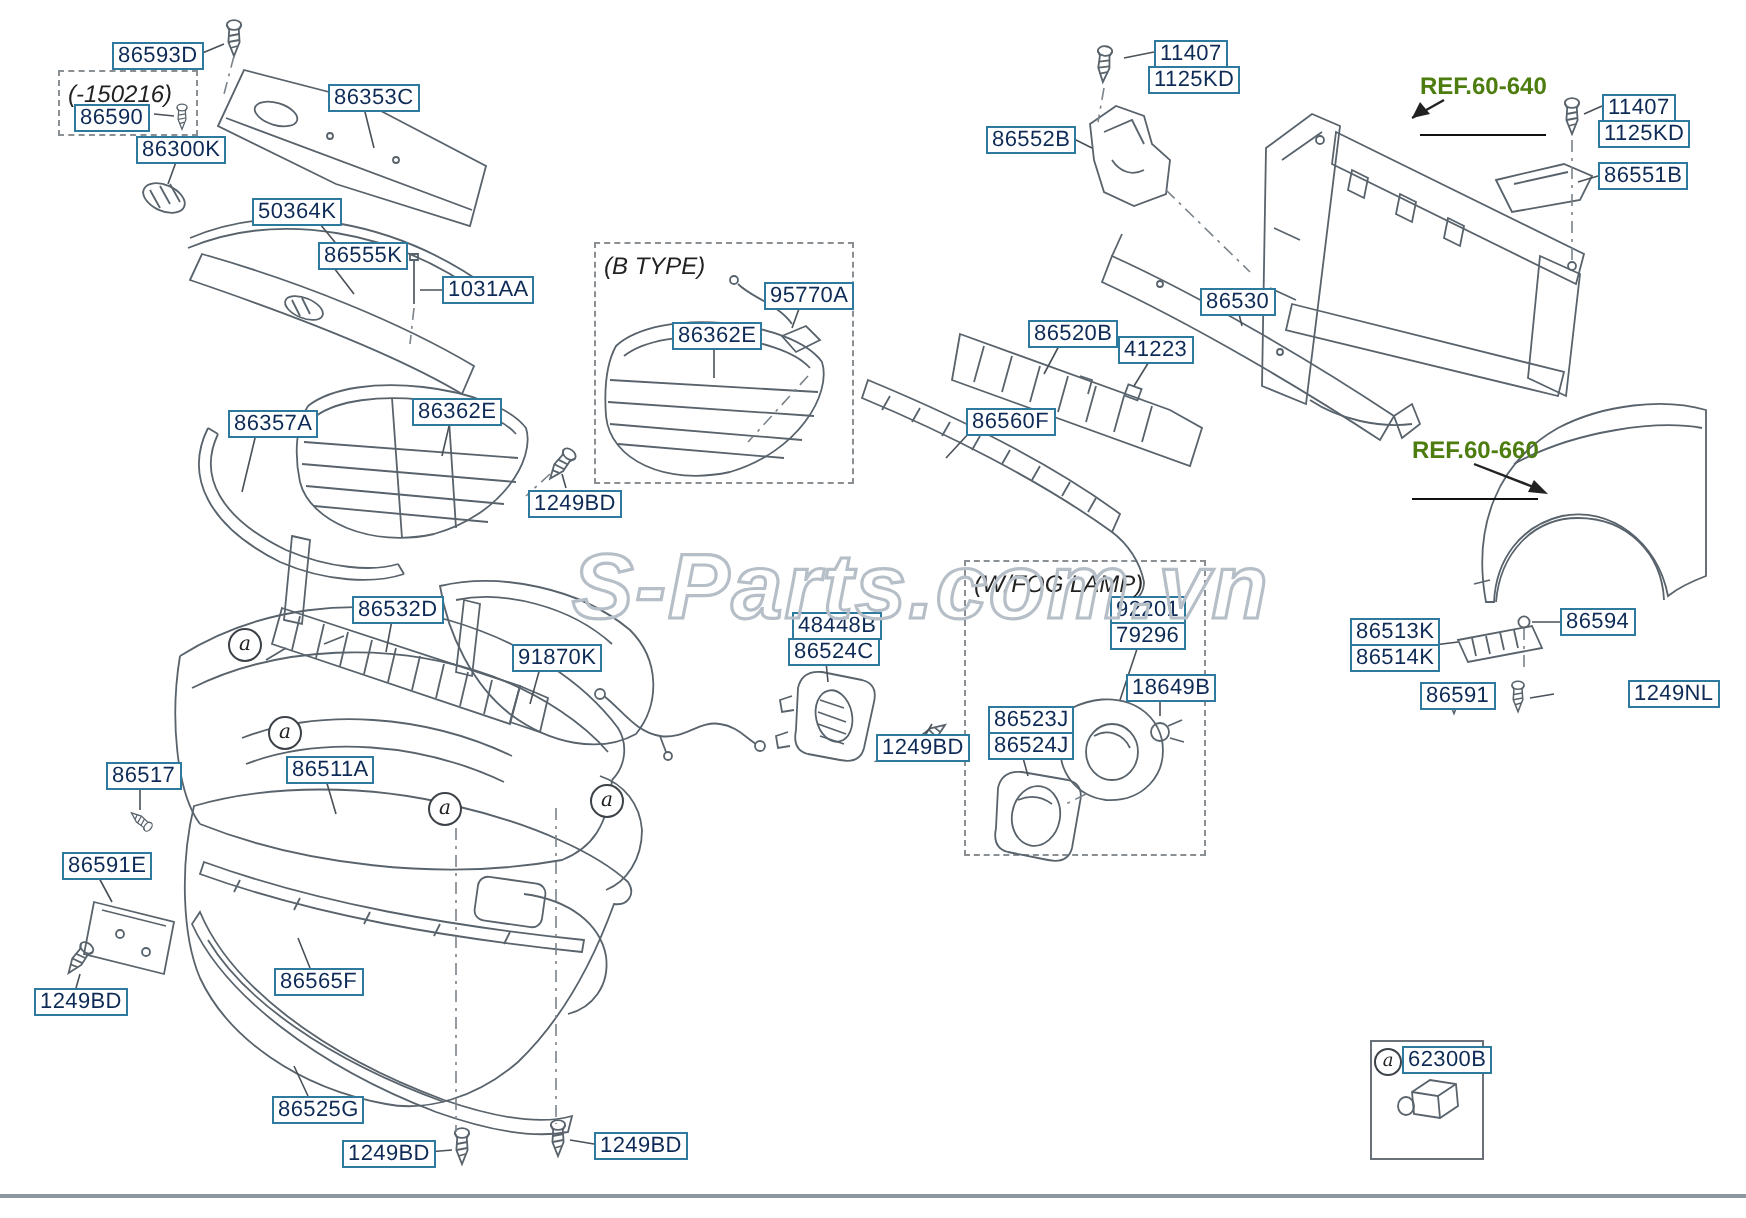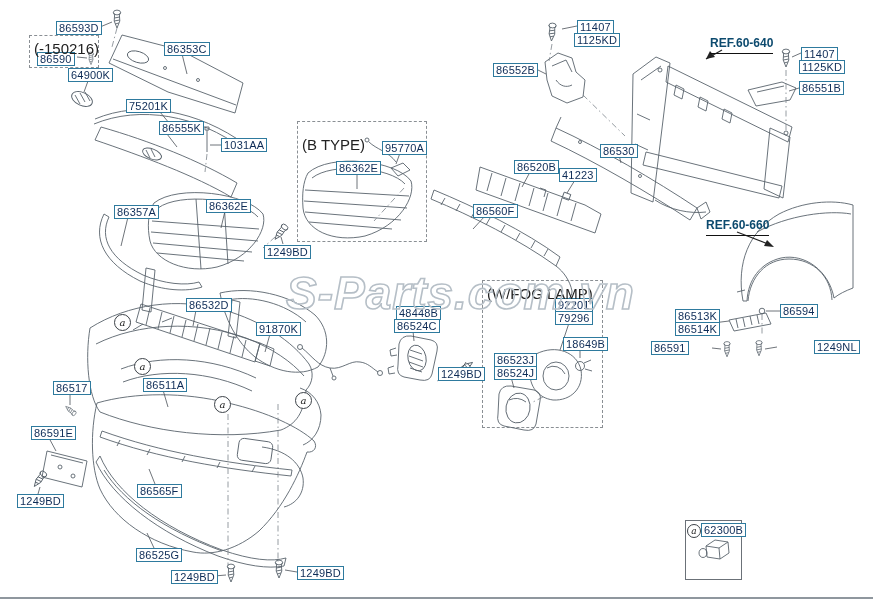--- a/index.html
+++ b/index.html
@@ -1,23 +1,23 @@
 <!DOCTYPE html>
 <html><head>
 <meta charset="utf-8">
 <style>
   html,body{margin:0;padding:0;background:#fff;}
   .stage{position:relative;width:873px;height:609px;background:#fff;overflow:hidden;
          font-family:"Liberation Sans",sans-serif;}
   .plabel{position:absolute;z-index:3;font-size:11px;line-height:12px;padding:0 2px;
           color:#0d2b56;background:#fff;border:1.4px solid #2e7a9e;white-space:nowrap;
           letter-spacing:.2px;cursor:pointer;}
-  .pnote{position:absolute;z-index:3;font-size:15px;color:#222;white-space:nowrap;}
-  .pref{position:absolute;z-index:3;font-size:12px;font-weight:bold;color:#0c4a6e;
-        border-bottom:1.4px solid #111;padding-bottom:3px;white-space:nowrap;cursor:pointer;}
+  .pnote{position:absolute;z-index:3;font-size:12px;color:#222;white-space:nowrap;font-style:italic;}
+  .pref{position:absolute;z-index:3;font-size:12px;font-weight:bold;color:#4d7c0f;
+        border-bottom:1.4px solid #111;padding-bottom:17px;white-space:nowrap;cursor:pointer;}
   .dashbox{position:absolute;border:1px dashed #8a8f94;z-index:1;}
   .solidbox{position:absolute;border:1.2px solid #6b7178;z-index:1;background:#fff;}
   .amark{position:absolute;z-index:3;width:15px;height:15px;border:1.2px solid #3c4248;
          border-radius:50%;background:#fff;color:#222;font-size:10px;font-style:italic;
          display:flex;align-items:center;justify-content:center;
          font-family:"DejaVu Serif",serif;}
   .amark.small{width:12px;height:12px;font-size:9px;}
   svg.art{position:absolute;left:0;top:0;z-index:2;}
   .watermark{position:absolute;z-index:4;left:286px;top:266px;font-size:46px;font-weight:bold;
              font-style:italic;letter-spacing:1px;color:transparent;
@@ -268,66 +268,66 @@
         <path d="M706,59 l9,-2 -5,-6 Z" fill="#222" stroke="none"></path>
         <path d="M737,232 L768,244" stroke="#222" stroke-width="1.2"></path>
         <path d="M774,247 L764,246 L767,240 Z" fill="#222" stroke="none"></path>
       </g>
     </g>
   </svg>
 
   <div class="plabel" style="left:56px;top:21px">86593D</div>
   <div class="plabel" style="left:37px;top:52px">86590</div>
   <div class="plabel" style="left:164px;top:42px">86353C</div>
-  <div class="plabel" style="left:68px;top:68px">64900K</div>
-  <div class="plabel" style="left:126px;top:99px">75201K</div>
+  <div class="plabel" style="left:68px;top:68px">86300K</div>
+  <div class="plabel" style="left:126px;top:99px">50364K</div>
   <div class="plabel" style="left:159px;top:121px">86555K</div>
   <div class="plabel" style="left:221px;top:138px">1031AA</div>
   <div class="plabel" style="left:114px;top:205px">86357A</div>
   <div class="plabel" style="left:206px;top:199px">86362E</div>
   <div class="plabel" style="left:264px;top:245px">1249BD</div>
-  <div class="plabel" style="left:186px;top:298px">86532D</div>
+  <div class="plabel" style="left:176px;top:298px">86532D</div>
   <div class="plabel" style="left:256px;top:322px">91870K</div>
   <div class="plabel" style="left:53px;top:381px">86517</div>
   <div class="plabel" style="left:143px;top:378px">86511A</div>
   <div class="plabel" style="left:31px;top:426px">86591E</div>
   <div class="plabel" style="left:17px;top:494px">1249BD</div>
   <div class="plabel" style="left:137px;top:484px">86565F</div>
   <div class="plabel" style="left:136px;top:548px">86525G</div>
   <div class="plabel" style="left:171px;top:570px">1249BD</div>
   <div class="plabel" style="left:297px;top:566px">1249BD</div>
   <div class="plabel" style="left:382px;top:141px">95770A</div>
   <div class="plabel" style="left:336px;top:161px">86362E</div>
   <div class="plabel" style="left:493px;top:63px">86552B</div>
   <div class="plabel" style="left:577px;top:20px">11407</div>
   <div class="plabel" style="left:574px;top:33px">1125KD</div>
   <div class="plabel" style="left:600px;top:144px">86530</div>
   <div class="plabel" style="left:514px;top:160px">86520B</div>
   <div class="plabel" style="left:559px;top:168px">41223</div>
-  <div class="plabel" style="left:473px;top:204px">86560F</div>
+  <div class="plabel" style="left:483px;top:204px">86560F</div>
   <div class="plabel" style="left:396px;top:306px">48448B</div>
   <div class="plabel" style="left:394px;top:319px">86524C</div>
   <div class="plabel" style="left:438px;top:367px">1249BD</div>
   <div class="plabel" style="left:555px;top:298px">92201</div>
   <div class="plabel" style="left:555px;top:311px">79296</div>
   <div class="plabel" style="left:563px;top:337px">18649B</div>
   <div class="plabel" style="left:494px;top:353px">86523J</div>
   <div class="plabel" style="left:494px;top:366px">86524J</div>
   <div class="plabel" style="left:801px;top:47px">11407</div>
   <div class="plabel" style="left:799px;top:60px">1125KD</div>
   <div class="plabel" style="left:799px;top:81px">86551B</div>
   <div class="plabel" style="left:780px;top:304px">86594</div>
   <div class="plabel" style="left:675px;top:309px">86513K</div>
   <div class="plabel" style="left:675px;top:322px">86514K</div>
-  <div class="plabel" style="left:651px;top:341px">86591</div>
+  <div class="plabel" style="left:710px;top:341px">86591</div>
   <div class="plabel" style="left:814px;top:340px">1249NL</div>
   <div class="plabel" style="left:701px;top:523px">62300B</div>
 
   <div class="pnote" style="left:34px;top:40px">(-150216)</div>
-  <div class="pnote" style="left:302px;top:136px">(B TYPE)</div>
+  <div class="pnote" style="left:302px;top:126px">(B TYPE)</div>
   <div class="pnote" style="left:487px;top:285px">(W/FOG LAMP)</div>
 
   <div class="pref" style="left:710px;top:36px">REF.60-640</div>
   <div class="pref" style="left:706px;top:218px">REF.60-660</div>
 
   <div class="amark" style="left:114px;top:314px">a</div>
   <div class="amark" style="left:134px;top:358px">a</div>
   <div class="amark" style="left:214px;top:396px">a</div>
   <div class="amark" style="left:295px;top:392px">a</div>
   <div class="amark small" style="left:687px;top:524px">a</div>

